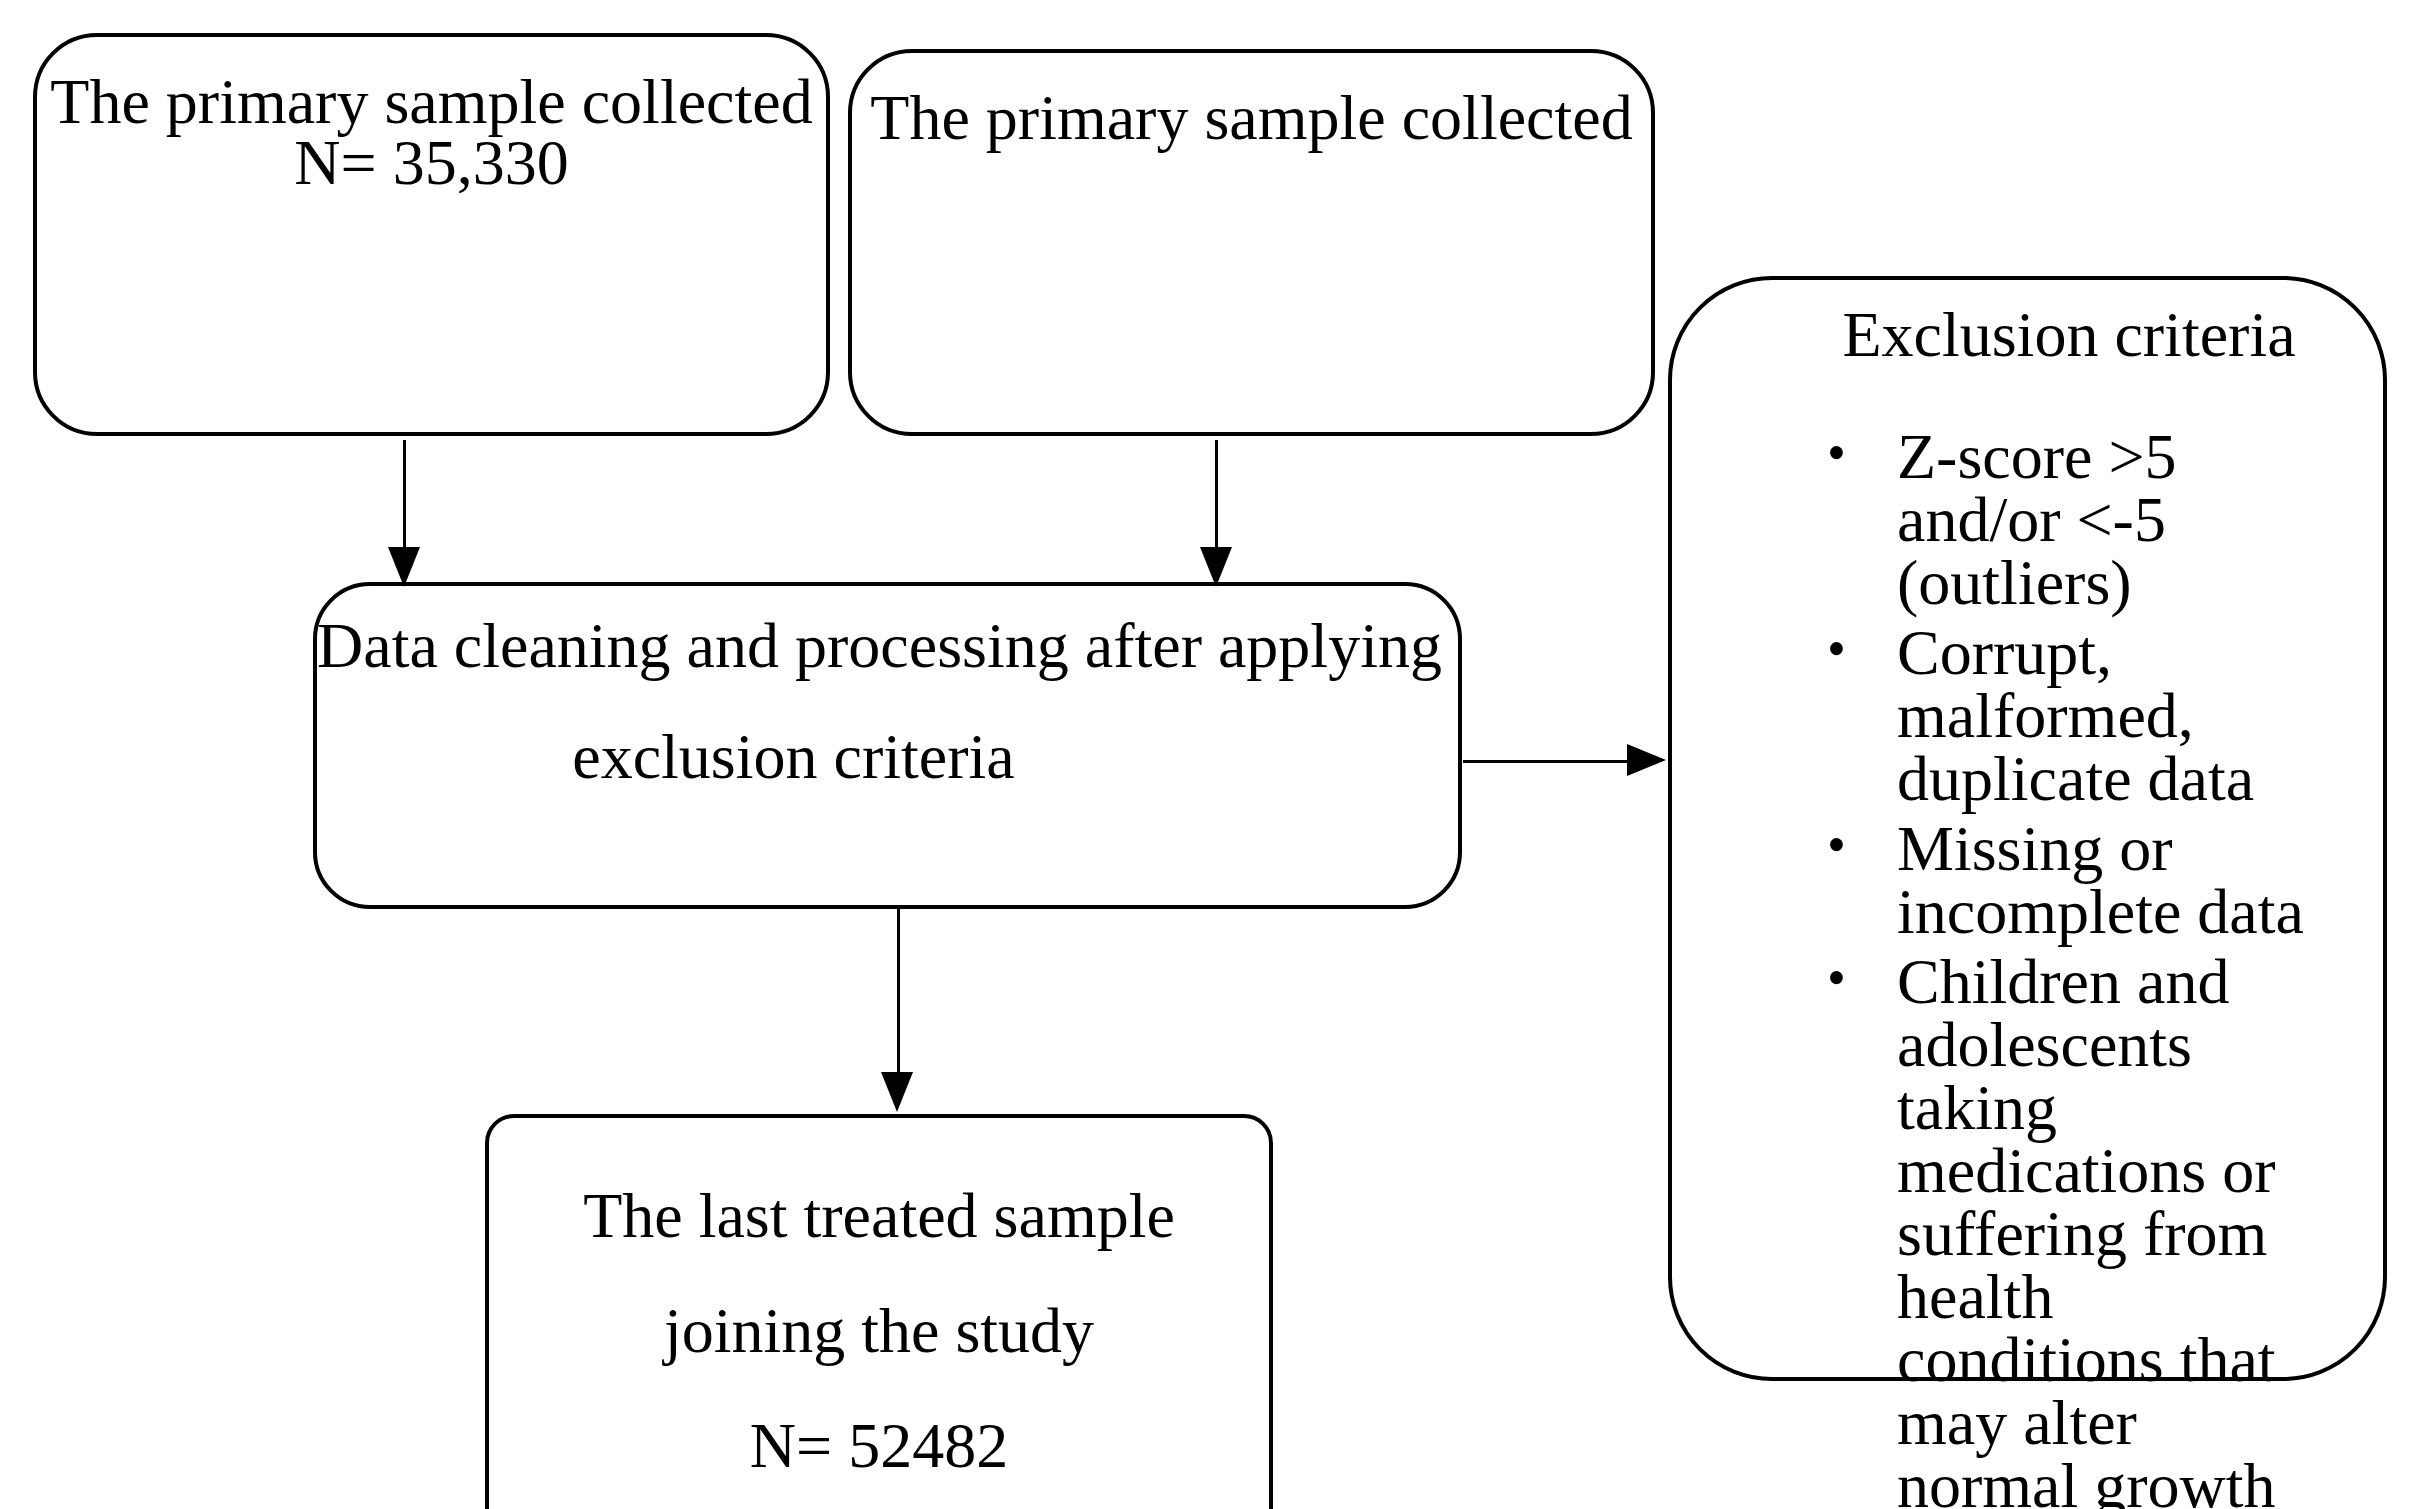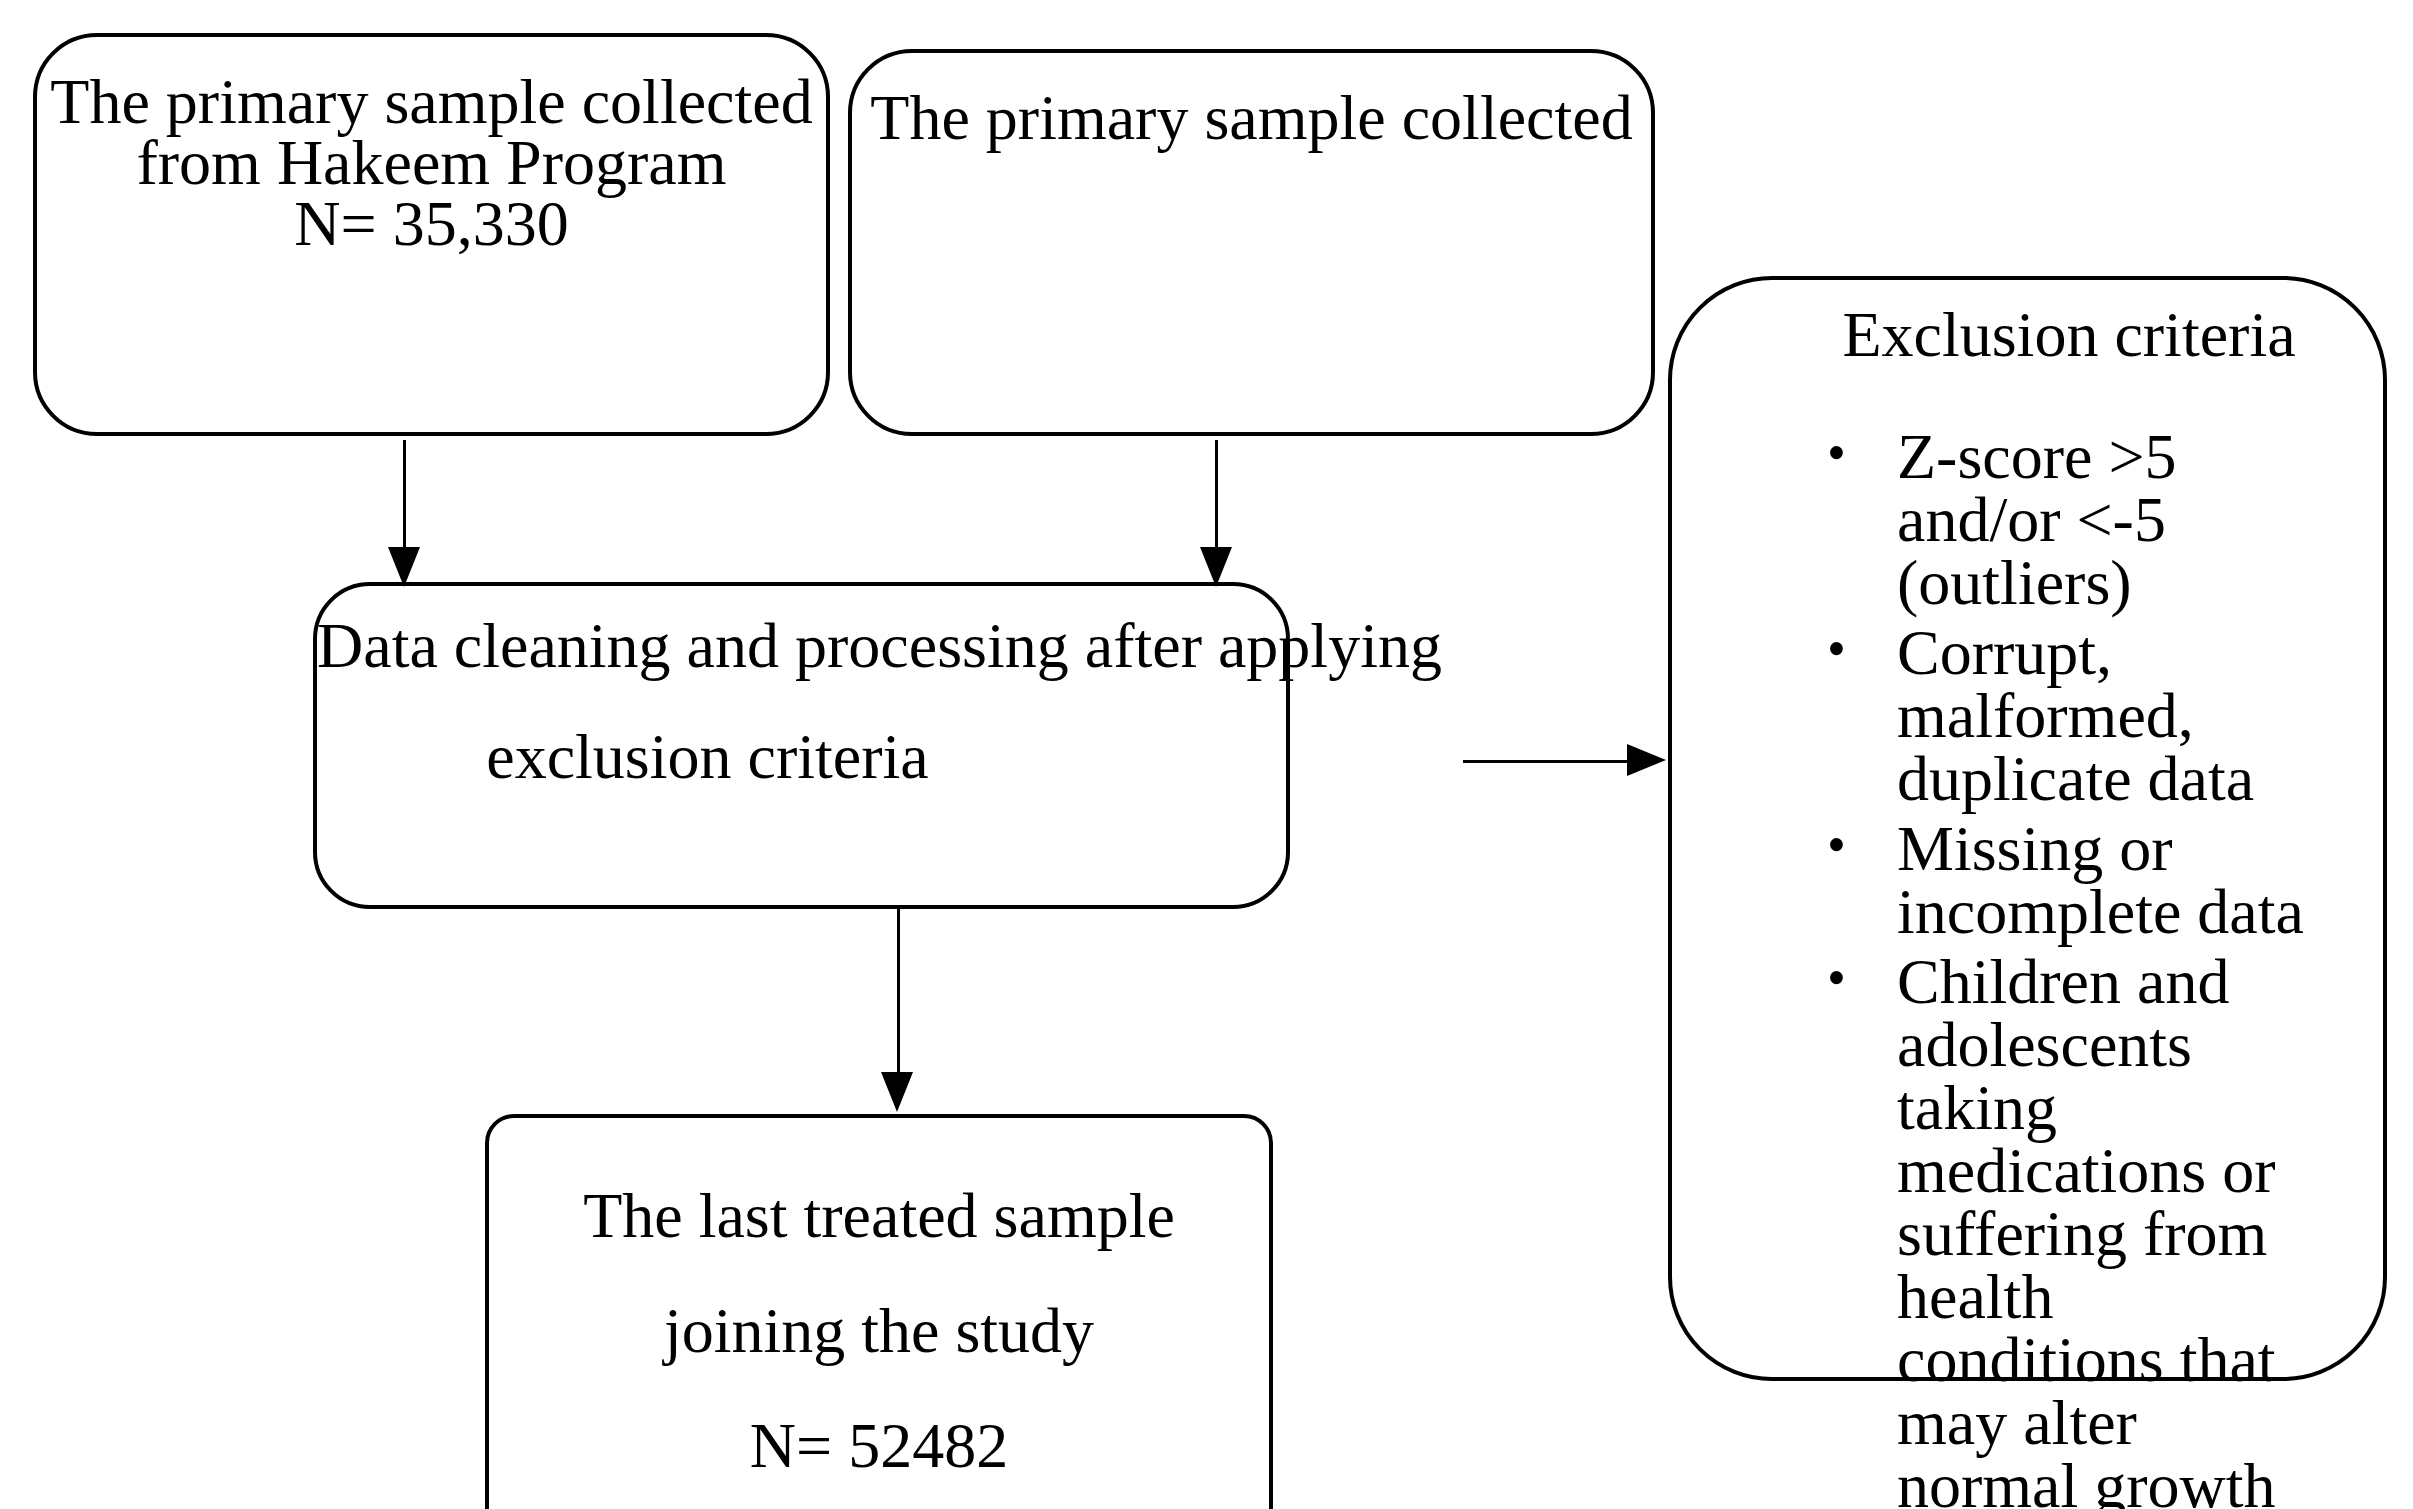--- a/index.html
+++ b/index.html
@@ -26,21 +26,21 @@
   }
   .ln {
     line-height: 61px;
     white-space: nowrap;
   }
   
   #box-hakeem   { left: 33px;   top: 33px;   width: 797px; height: 403px; border-radius: 64px; padding-top: 34px; }
   
   #box-private  { left: 848px; top: 49px;   width: 807px; height: 387px; border-radius: 64px; padding-top: 34px; }
   
-  #box-cleaning { left: 313px;  top: 582px;  width: 977px; height: 327px; border-radius: 57px; padding: 29px 188px 0 0; }
+  #box-cleaning { left: 313px;  top: 582px;  width: 1149px; height: 327px; border-radius: 57px; padding: 29px 188px 0 0; }
   #box-cleaning .ln2 { margin-top: 50px; }
   
   #box-final    { left: 485px;  top: 1114px; width: 788px; height: 466px; border-radius: 29px; padding-top: 67px; }
   #box-final .ln + .ln { margin-top: 54px; }
   
   #box-exclusion { left: 1668px; top: 276px; width: 719px; height: 1105px; border-radius: 104px; padding-top: 24px; text-align: left; }
   #box-exclusion .x-title {
     text-align: center;
     padding-left: 83px;
     line-height: 61px;
@@ -90,21 +90,20 @@
     border-left: 39px solid #000000;
   }
 </style>
 </head>
 <body>
 
 <div id="stage">
 
   <div class="box" id="box-hakeem">
     <div class="ln">The primary sample collected</div>
-    <div class="ln">from Hakeem Program</div>
     <div class="ln">N= 35,330</div>
   </div>
 
   <div class="box" id="box-private">
     <div class="ln">The primary sample collected</div>
   </div>
 
   <div class="box" id="box-cleaning">
     <div class="ln">Data cleaning and processing after applying</div>
     <div class="ln ln2">exclusion criteria</div>

